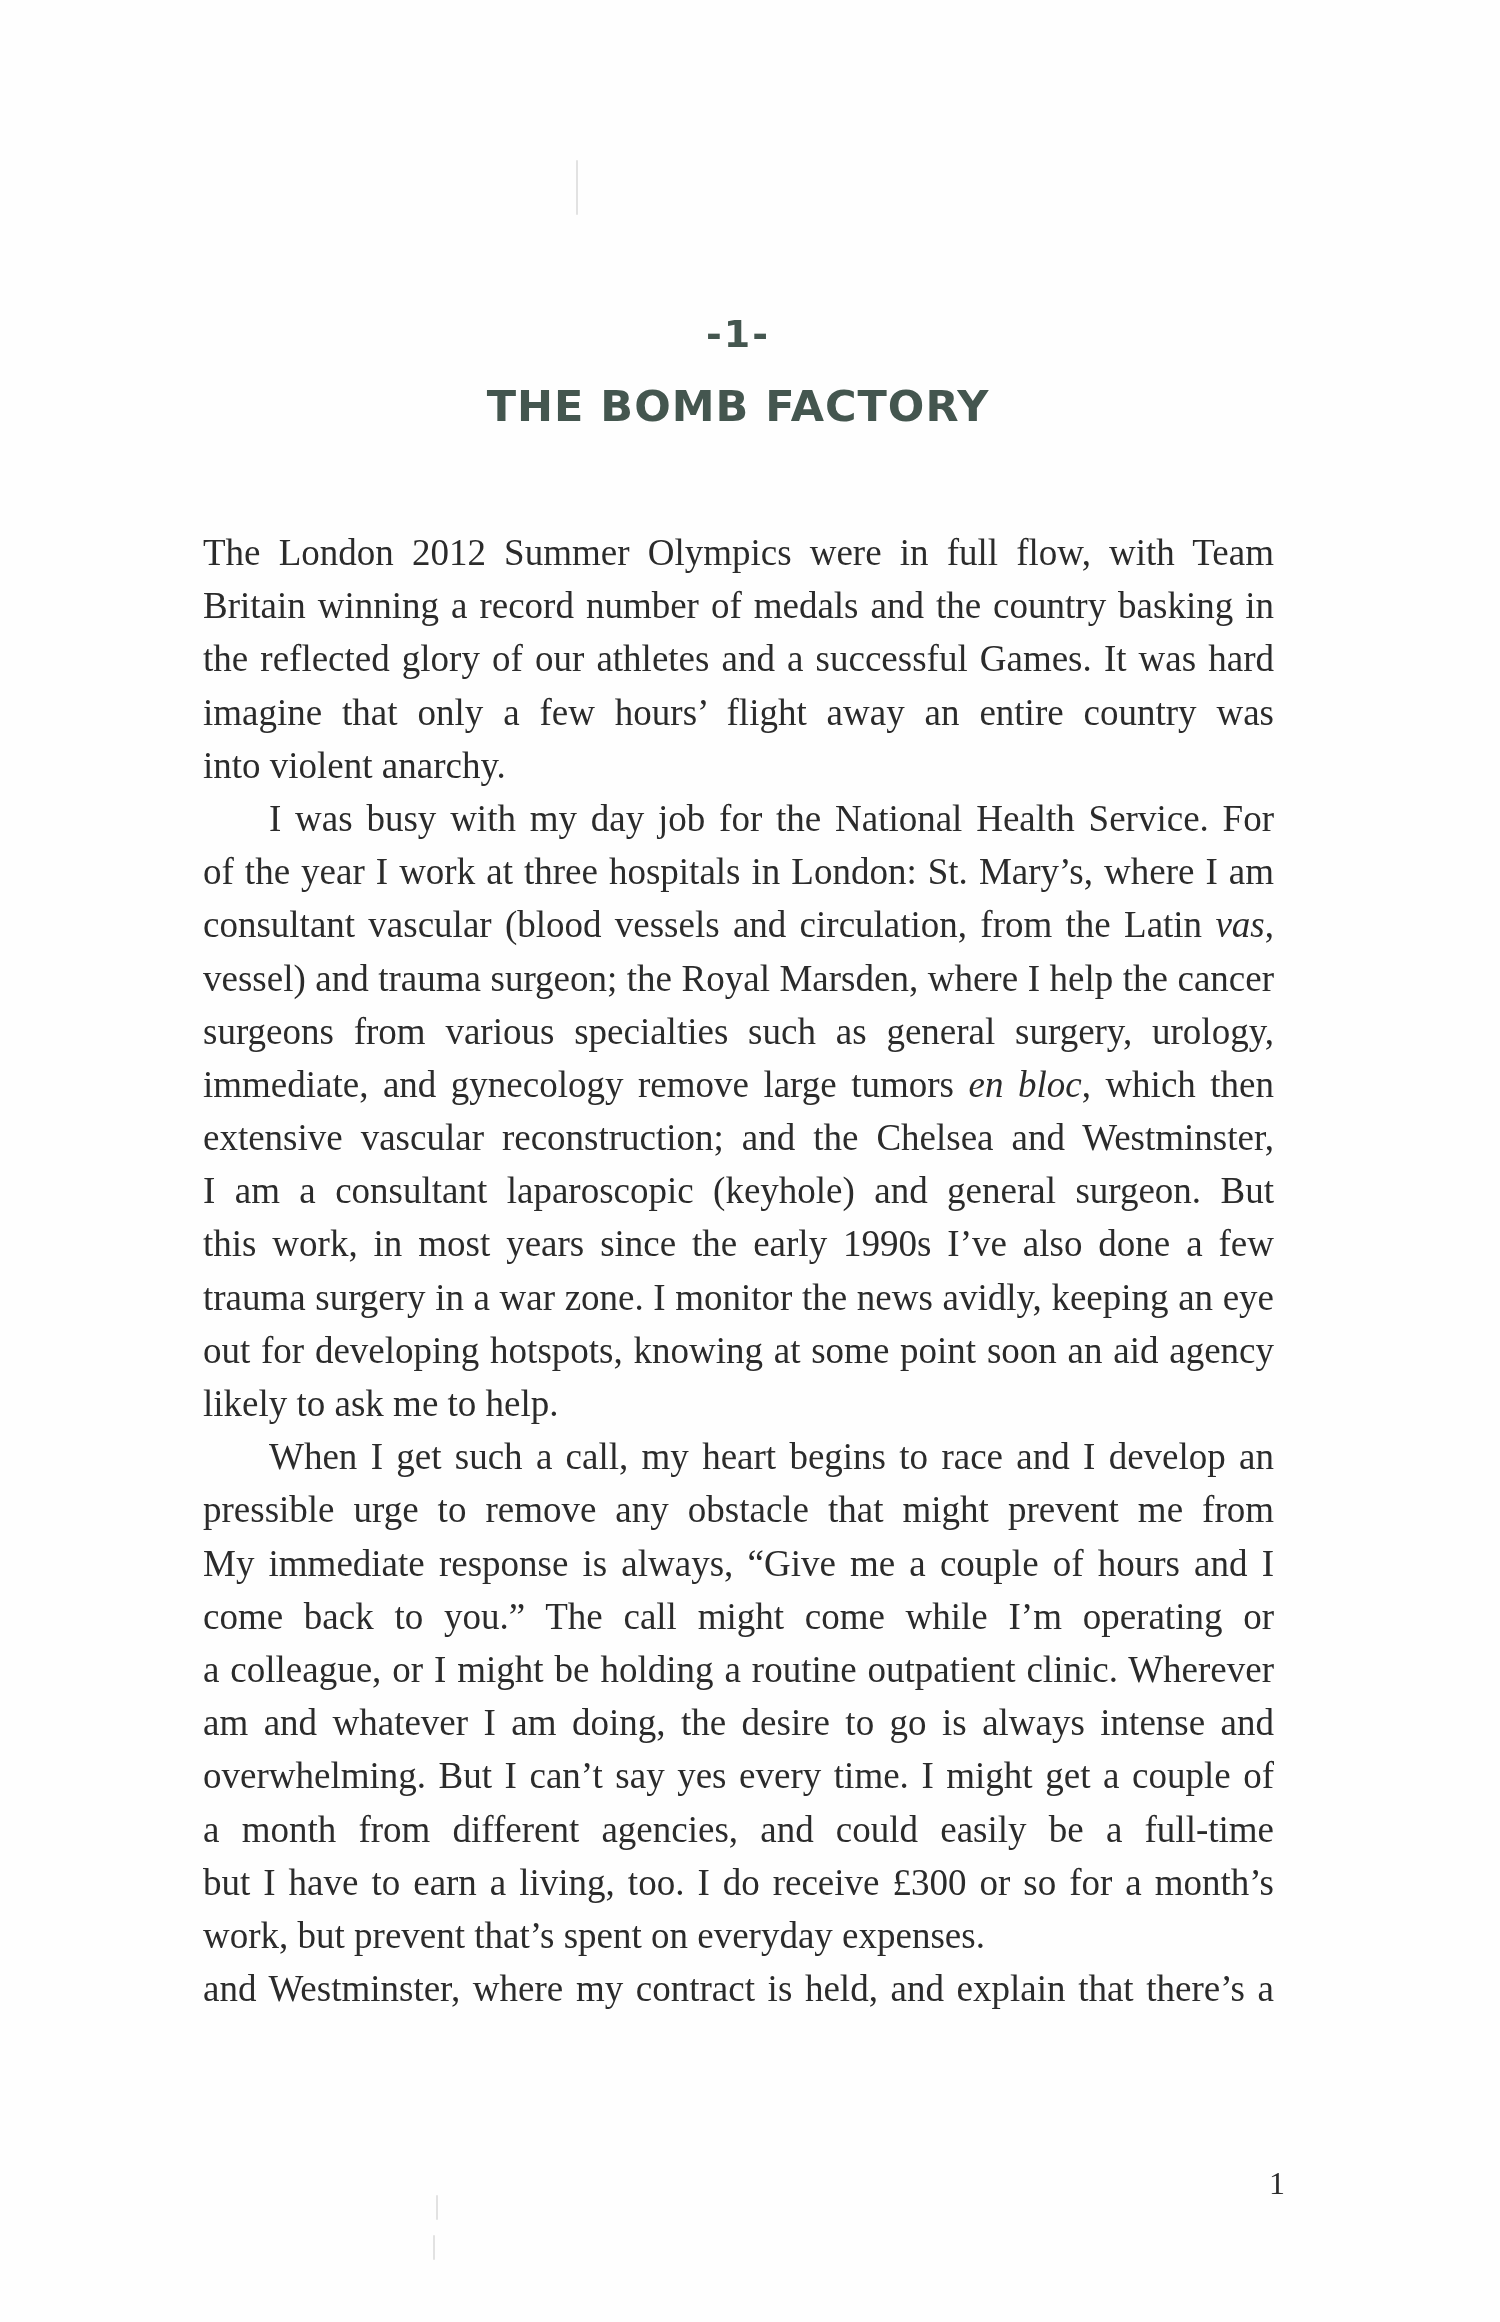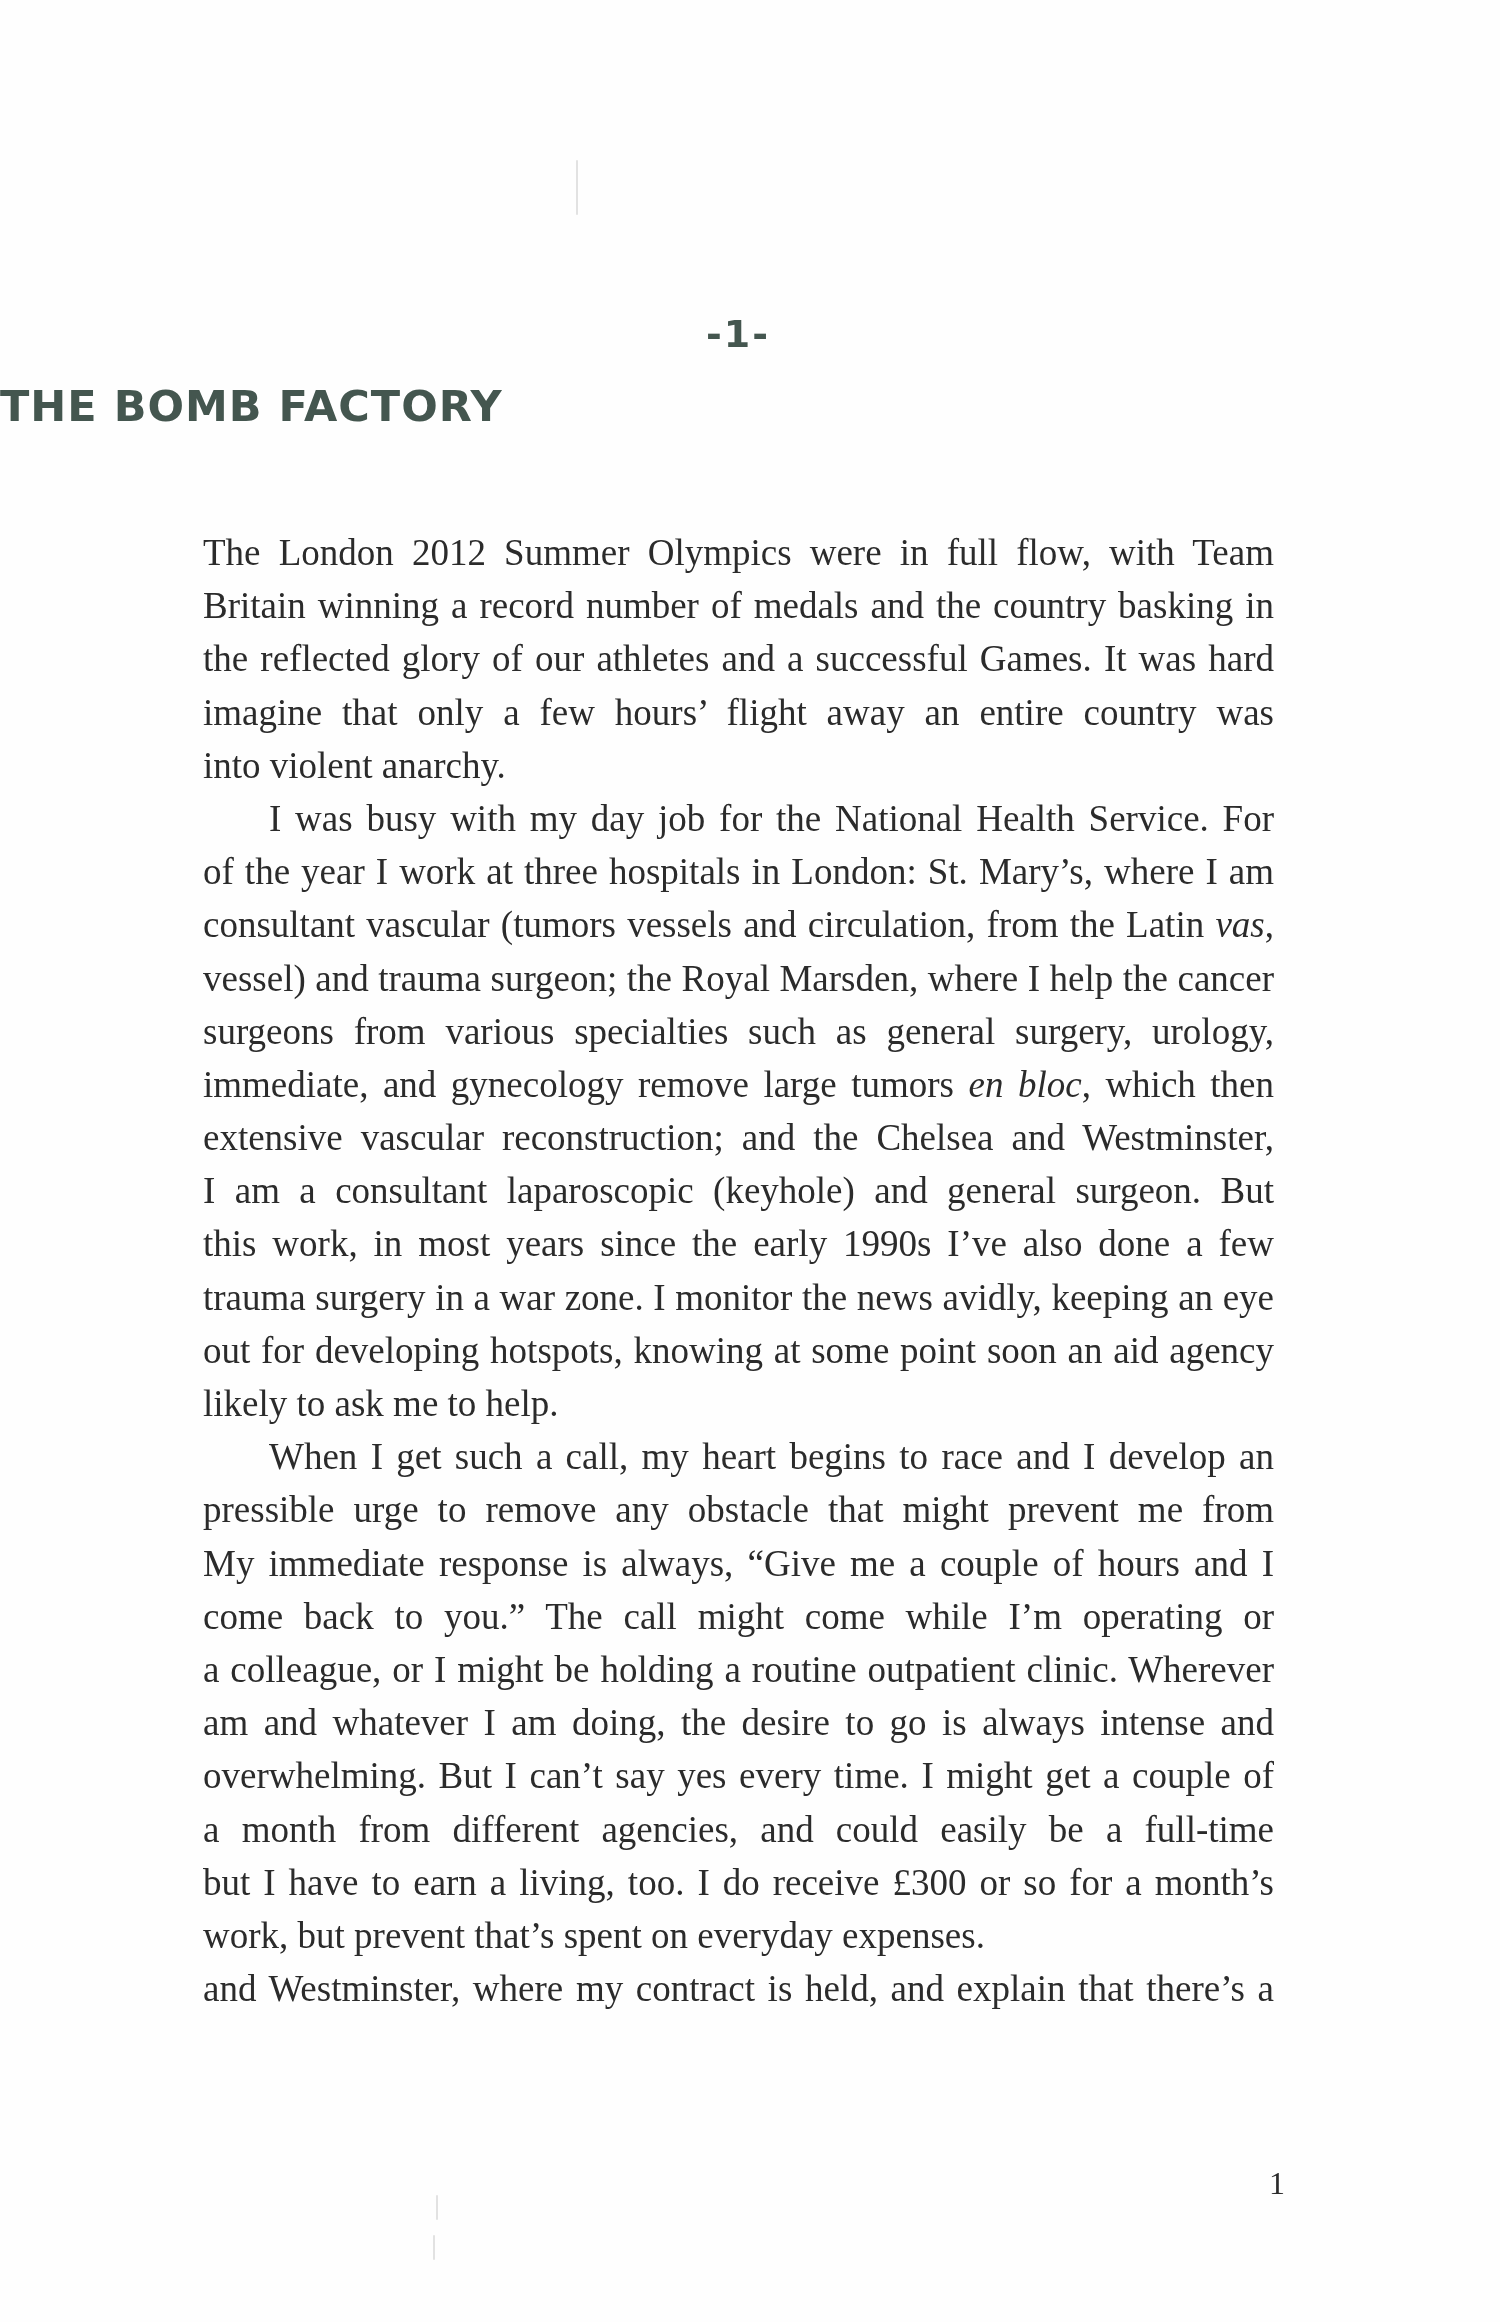--- a/index.html
+++ b/index.html
@@ -31,21 +31,21 @@
     font-size: 38px;
     line-height: 52px;
     color: #44564f;
     letter-spacing: 2px;
   }
   .chapter-title {
     position: absolute;
     top: 380px;
     left: 0;
     width: 1476px;
-    text-align: left;
+    text-align: center;
     font-family: "DejaVu Sans", sans-serif;
     font-weight: bold;
     font-size: 43px;
     line-height: 52px;
     color: #44564f;
     letter-spacing: 1px;
   }
   .body-text {
     position: absolute;
     top: 526px;
@@ -105,21 +105,21 @@
   <div class="body-text">
 
     <span class="line">The London 2012 Summer Olympics were in full flow, with Team Great</span>
     <span class="line">Britain winning a record number of medals and the country basking in</span>
     <span class="line">the reflected glory of our athletes and a successful Games. It was hard to</span>
     <span class="line">imagine that only a few hours’ flight away an entire country was descending</span>
     <span class="line last">into violent anarchy.</span>
 
     <span class="line indent">I was busy with my day job for the National Health Service. For most</span>
     <span class="line">of the year I work at three hospitals in London: St. Mary’s, where I am a</span>
-    <span class="line"><span>consultant vascular (tumors vessels and circulation, from the Latin </span><i>vas</i><span>, for</span></span>
+    <span class="line"><span>consultant vascular (blood vessels and circulation, from the Latin </span><i>vas</i><span>, for</span></span>
     <span class="line">vessel) and trauma surgeon; the Royal Marsden, where I help the cancer</span>
     <span class="line">surgeons from various specialties such as general surgery, urology, facio-</span>
     <span class="line"><span>immediate, and gynecology remove large tumors </span><i>en bloc</i><span>, which then require</span></span>
     <span class="line">extensive vascular reconstruction; and the Chelsea and Westminster, where</span>
     <span class="line">I am a consultant laparoscopic (keyhole) and general surgeon. But alongside</span>
     <span class="line">this work, in most years since the early 1990s I’ve also done a few weeks’</span>
     <span class="line">trauma surgery in a war zone. I monitor the news avidly, keeping an eye</span>
     <span class="line">out for developing hotspots, knowing at some point soon an aid agency is</span>
     <span class="line last">likely to ask me to help.</span>
 

